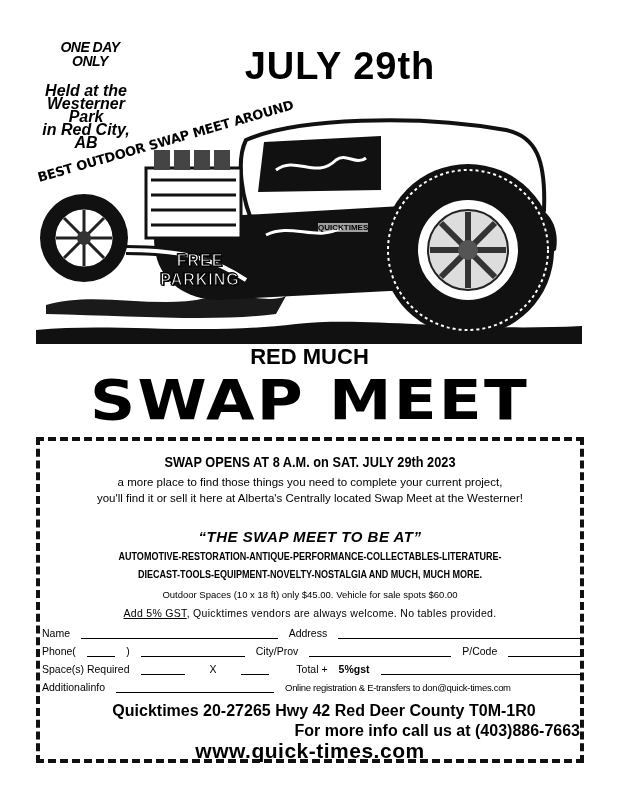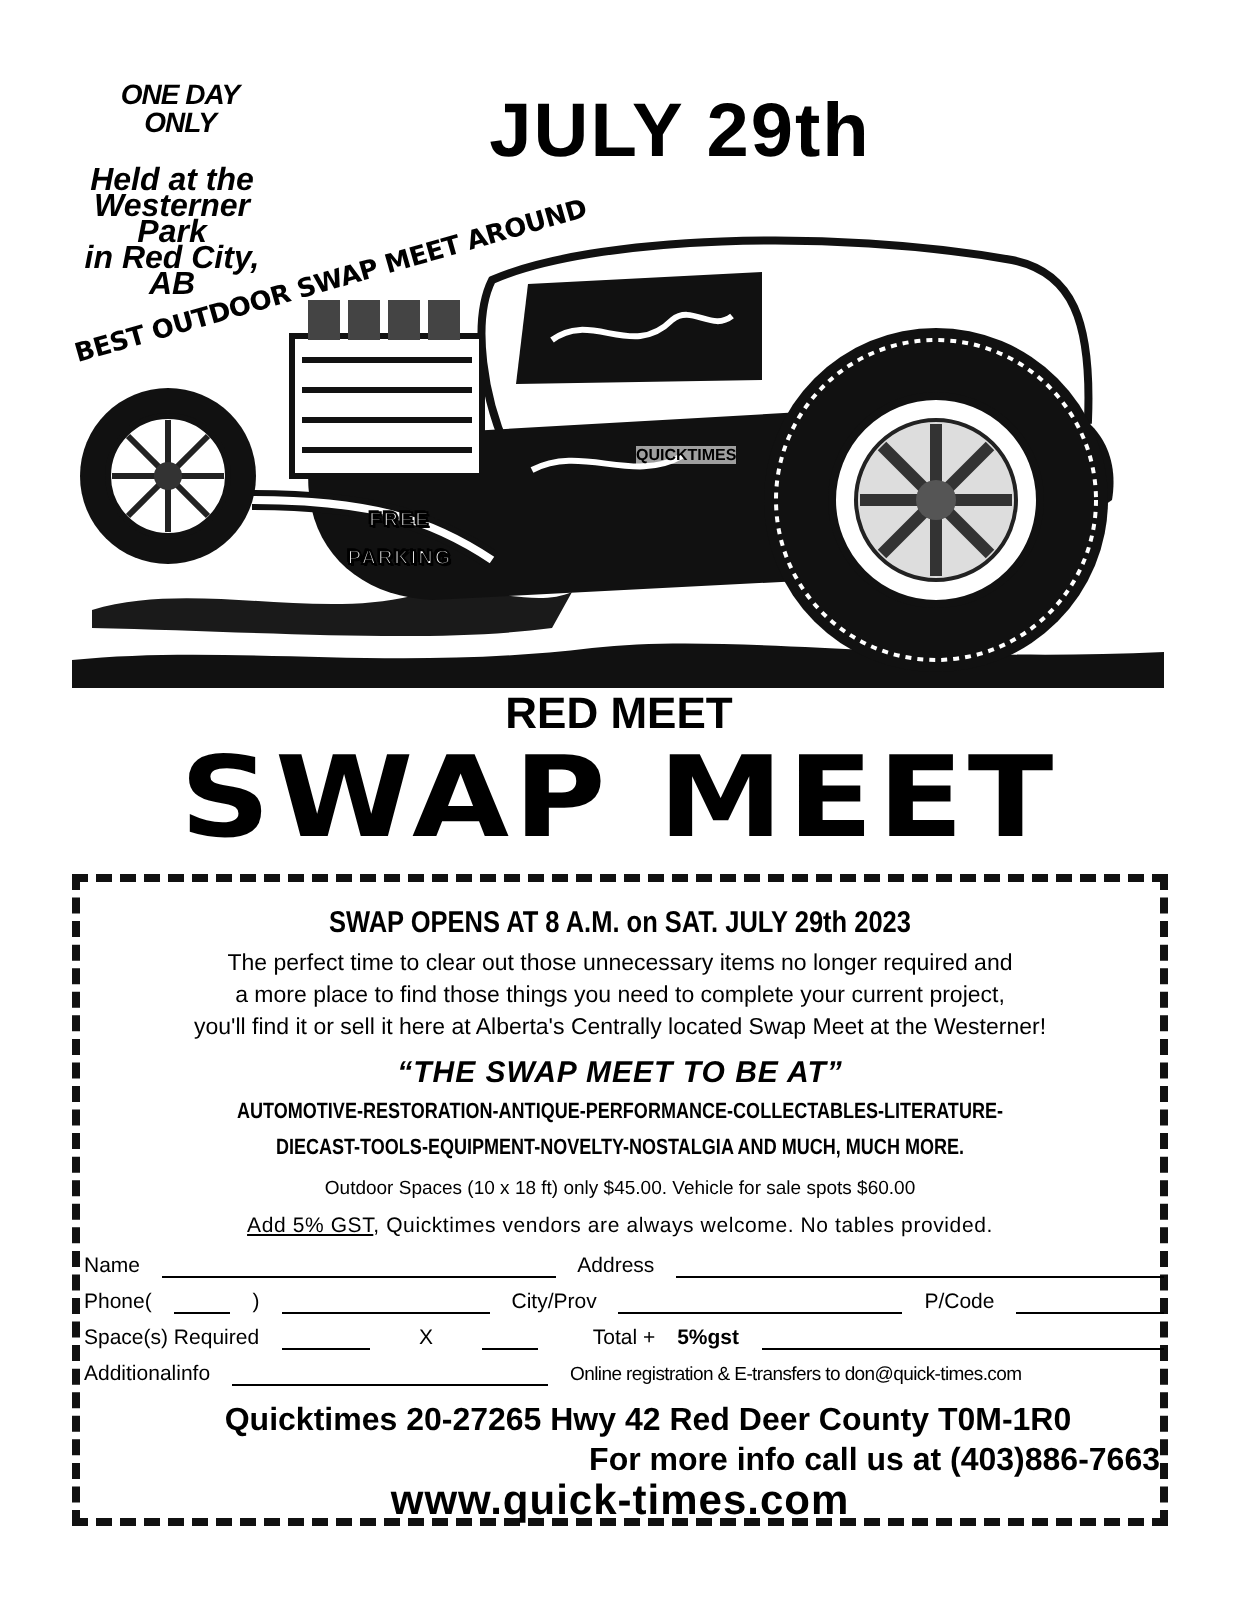--- a/index.html
+++ b/index.html
@@ -13,21 +13,21 @@
       font-style: italic; font-weight: bold; font-size: 16px; line-height: 13px; }
     .july { position: absolute; left: 205px; top: 44px; width: 270px; text-align: center;
       font-weight: 900; font-size: 38px; line-height: 44px; letter-spacing: 1px; }
     .best-outdoor { position: absolute; left: 40px; top: 118px; font-family: "DejaVu Sans", sans-serif;
       font-weight: bold; font-size: 13px; transform-origin: left bottom; transform: rotate(-16deg);
       letter-spacing: -0.3px; white-space: nowrap; top: 170px; }
 
     
     .car-art { position: absolute; left: 36px; top: 100px; width: 546px; height: 244px; }
     .free-parking { position: absolute; left: 150px; top: 251px; width: 100px; text-align: center;
-      font-weight: bold; font-size: 10px; line-height: 19px; color: #fff; letter-spacing: 1px;
+      font-weight: bold; font-size: 16px; line-height: 19px; color: #fff; letter-spacing: 1px;
       -webkit-text-stroke: 1px #000; text-shadow: 1px 1px 0 #000, -1px -1px 0 #000; }
     .car-logo { position: absolute; left: 318px; top: 223px; font-size: 8px; font-weight: bold;
       color: #000; background: rgba(255,255,255,0.6); }
 
     .red-deer { position: absolute; left: 0; width: 619px; top: 344px; text-align: center;
       font-weight: 900; font-size: 22px; line-height: 26px; }
     .swap-meet { position: absolute; left: 0; width: 619px; top: 368px; text-align: center;
       font-family: "DejaVu Sans", sans-serif; font-weight: bold; font-size: 56px; line-height: 64px;
       letter-spacing: 2px; transform: scaleX(1.12); }
 
@@ -116,27 +116,26 @@
   </svg>
 
   <div class="best-outdoor">BEST OUTDOOR SWAP MEET AROUND</div>
 
   <div class="free-parking">
     <div>FREE</div>
     <div>PARKING</div>
   </div>
   <div class="car-logo">QUICKTIMES</div>
 
-  <div class="red-deer">RED MEET</div>
+  <div class="red-deer">RED MUCH</div>
   <div class="swap-meet">SWAP MEET</div>
 
   <div class="coupon">
     <div class="line opens">SWAP OPENS AT 8 A.M. on SAT. JULY 29th 2023</div>
     <div class="line para">
-      <div>The perfect  time to clear out those unnecessary items no longer required and</div>
       <div>a more place to find those things you need to complete your current project,</div>
       <div>you'll find it or sell it here at Alberta's Centrally located Swap Meet at the Westerner!</div>
     </div>
     <div class="line tagline">“THE SWAP MEET TO BE AT”</div>
     <div class="line cats">
       <div>AUTOMOTIVE-RESTORATION-ANTIQUE-PERFORMANCE-COLLECTABLES-LITERATURE-</div>
       <div>DIECAST-TOOLS-EQUIPMENT-NOVELTY-NOSTALGIA AND MUCH, MUCH MORE.</div>
     </div>
     <div class="line pricing">Outdoor Spaces (10 x 18 ft) only $45.00.  Vehicle for sale spots $60.00</div>
     <div class="line gst-note">

